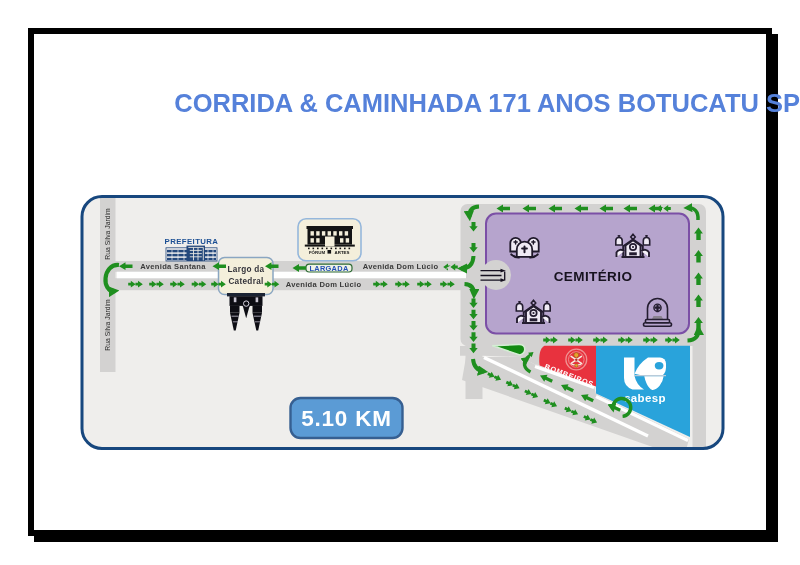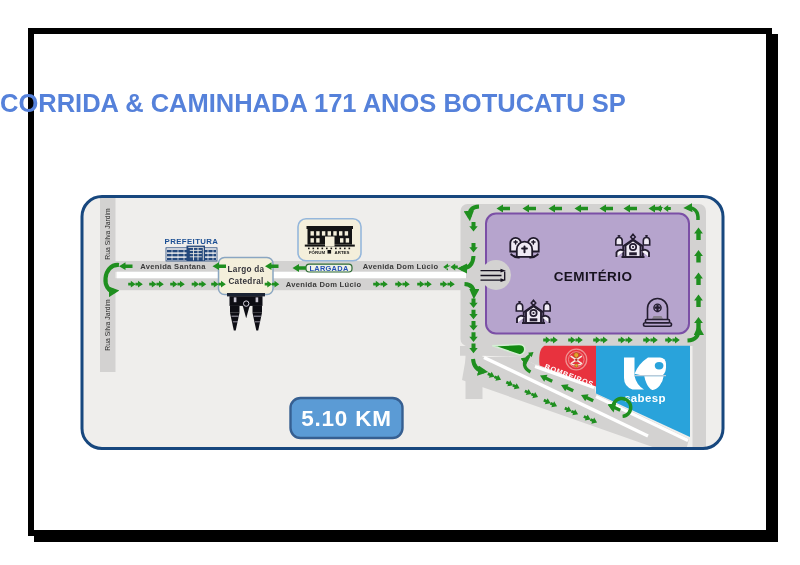--- a/index.html
+++ b/index.html
@@ -1,17 +1,17 @@
 <!DOCTYPE html>
 <html><head>
 <meta charset="utf-8">
 <style>
 html,body{margin:0;padding:0;width:800px;height:565px;background:#fff;overflow:hidden;font-family:"Liberation Sans",sans-serif}
 #frame{position:absolute;left:28px;top:28px;width:732px;height:496px;border:6px solid #000;box-shadow:6px 6px 0 #000;background:#fff}
-#title{position:absolute;left:0;top:88.5px;width:800px;text-align:left;font-weight:bold;font-size:25.5px;color:#5581da;white-space:nowrap}
+#title{position:absolute;left:0;top:88.5px;width:800px;text-align:right;font-weight:bold;font-size:25.5px;color:#5581da;white-space:nowrap}
 #map{position:absolute;left:0;top:0}
 </style>
 </head>
 <body>
 
 <div id="frame"></div>
 
 <div id="title">CORRIDA &amp; CAMINHADA 171 ANOS BOTUCATU SP</div>
 <svg id="map" width="800" height="565" viewBox="0 0 800 565">
 <defs>

